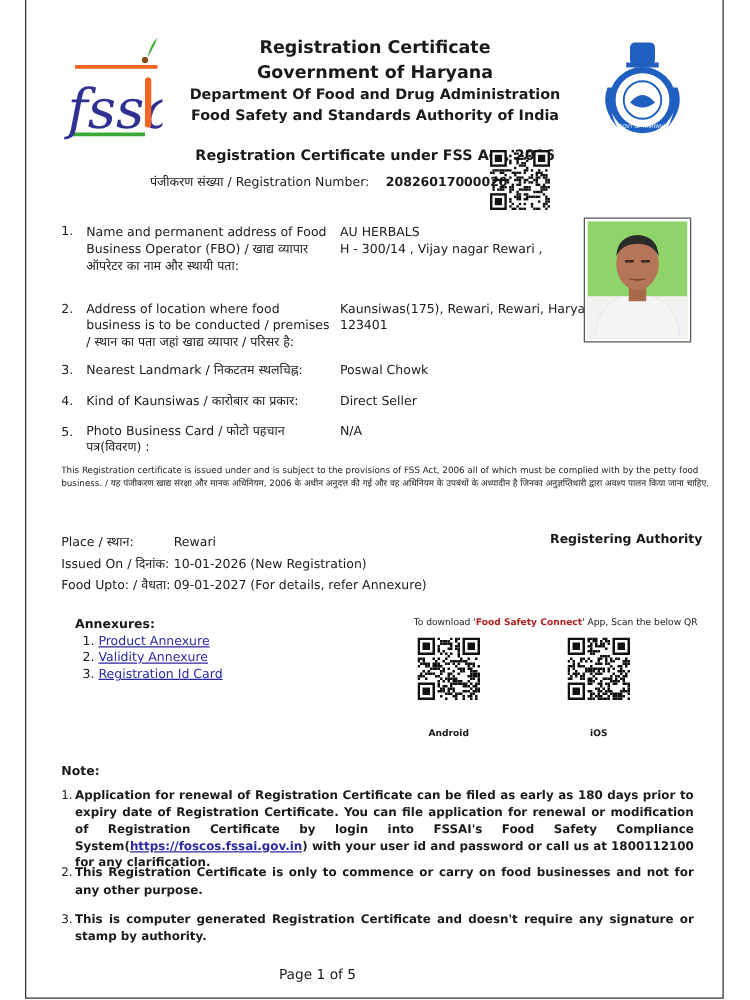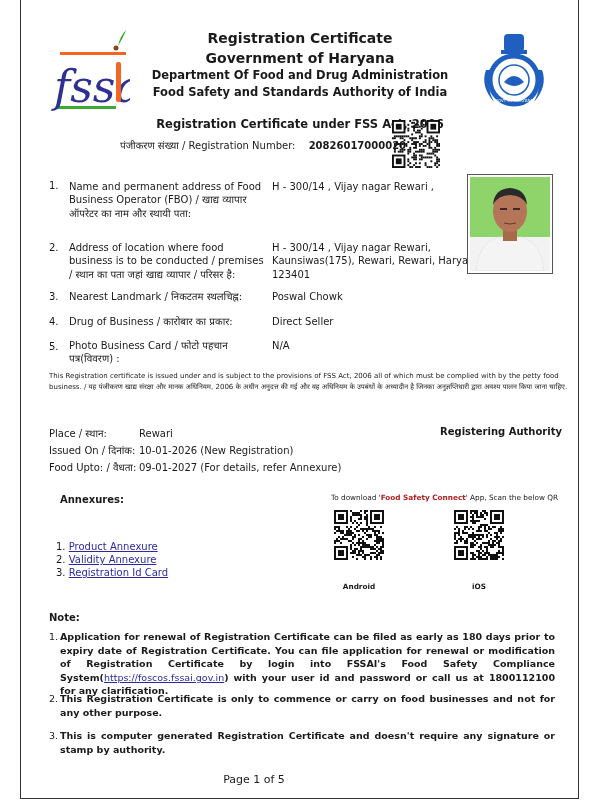--- a/index.html
+++ b/index.html
@@ -28,34 +28,34 @@
   .fld-value { left: 272px; width: 195px; font-size: 10px; line-height: 13.4px; }
   .photo { left: 467px; top: 174px; width: 86px; height: 100px; border: 1px solid #555; padding: 2px; background: #fff; }
 
   .disclaimer { left: 49px; top: 371px; width: 520px; font-size: 7px; line-height: 11px; color: #222; }
 
   .meta-row { left: 49px; font-size: 10px; white-space: nowrap; }
   .meta-row .k { display: inline-block; width: 90px; }
   .reg-auth { left: 440px; top: 426px; font-size: 10px; font-weight: bold; white-space: nowrap; }
 
   .annex-title { left: 60px; top: 494px; font-size: 10px; font-weight: bold; text-align: right; }
-  .annex-item { left: 56px; font-size: 10px; white-space: nowrap; margin-top: 33px; }
+  .annex-item { left: 66px; font-size: 10px; white-space: nowrap; }
   .annex-item a { color: #2a2aa0; text-decoration: underline; cursor: pointer; }
 
   .app-text { left: 331px; top: 493px; font-size: 7.3px; white-space: nowrap; }
   .app-text .app-name { color: #b22222; font-weight: bold; }
   .qr-app { width: 50px; height: 50px; top: 510px; }
   .qr-android { left: 334px; }
   .qr-ios { left: 454px; }
   .qr-cap { top: 582px; font-size: 7.3px; font-weight: bold; width: 60px; text-align: center; }
 
   .note-title { left: 49px; top: 612px; font-size: 10px; font-weight: bold; }
   .note-num { left: 49px; font-size: 9.5px; }
   .note-text { left: 60px; width: 495px; font-size: 9.5px; font-weight: bold; line-height: 13.6px; text-align: justify; }
-  .note-text a { color: #2a2aa0; font-weight: normal; text-decoration: underline; margin-top: 23px; }
+  .note-text a { color: #2a2aa0; font-weight: bold; text-decoration: underline; margin-top: 23px; }
 
   .page-num { left: 0; width: 508px; top: 773px; text-align: center; font-size: 11px; }
 </style>
 </head>
 <body>
 
 <div class="frame"></div>
 
 <svg class="abs logo-fssai" viewBox="0 0 84 84">
   <rect x="14" y="22" width="66" height="3" fill="#f26522"></rect>
@@ -276,37 +276,37 @@
     <rect x="19" y="1" width="5" height="5" fill="#fff"></rect>
     <rect x="20" y="2" width="3" height="3" fill="#111"></rect>
     <rect x="0" y="18" width="7" height="7" fill="#111"></rect>
     <rect x="1" y="19" width="5" height="5" fill="#fff"></rect>
     <rect x="2" y="20" width="3" height="3" fill="#111"></rect>
   </svg>
 
 <div class="abs fld-num" style="top:180px">1.</div>
 <div class="abs fld-label" style="top:180px">Name and permanent address of Food Business Operator (FBO) / खाद्य व्यापार ऑपरेटर का नाम और स्थायी पता:</div>
 <div class="abs fld-value" style="top:180px">
+  <div>AU HERBALS</div>
   <div>H - 300/14 , Vijay nagar Rewari ,</div>
 </div>
 
 <div class="abs fld-num" style="top:242px">2.</div>
 <div class="abs fld-label" style="top:241px">Address of location where food business is to be conducted / premises / स्थान का पता जहां खाद्य व्यापार / परिसर है:</div>
 <div class="abs fld-value" style="top:241px; width:200px">
-  <div>H - 300/14 , Vijay nagar Rewari,</div>
   <div style="white-space:nowrap">Kaunsiwas(175), Rewari, Rewari, Haryana -</div>
   <div>123401</div>
 </div>
 
 <div class="abs fld-num" style="top:291px">3.</div>
 <div class="abs fld-label" style="top:290px">Nearest Landmark / निकटतम स्थलचिह्न:</div>
 <div class="abs fld-value" style="top:290px">Poswal Chowk</div>
 
 <div class="abs fld-num" style="top:316px">4.</div>
-<div class="abs fld-label" style="top:315px">Drug of Business / कारोबार का प्रकार:</div>
+<div class="abs fld-label" style="top:315px">Kind of Kaunsiwas / कारोबार का प्रकार:</div>
 <div class="abs fld-value" style="top:315px">Direct Seller</div>
 
 <div class="abs fld-num" style="top:341px">5.</div>
 <div class="abs fld-label" style="top:339px; width:170px">Photo Business Card / फोटो पहचान पत्र(विवरण) :</div>
 <div class="abs fld-value" style="top:339px">N/A</div>
 
 <div class="abs photo">
   <svg width="80" height="94" viewBox="0 0 80 94">
     <rect x="0" y="0" width="80" height="94" fill="#8fd46a"></rect>
     <rect x="0" y="60" width="80" height="34" fill="#f2f2f2"></rect>

